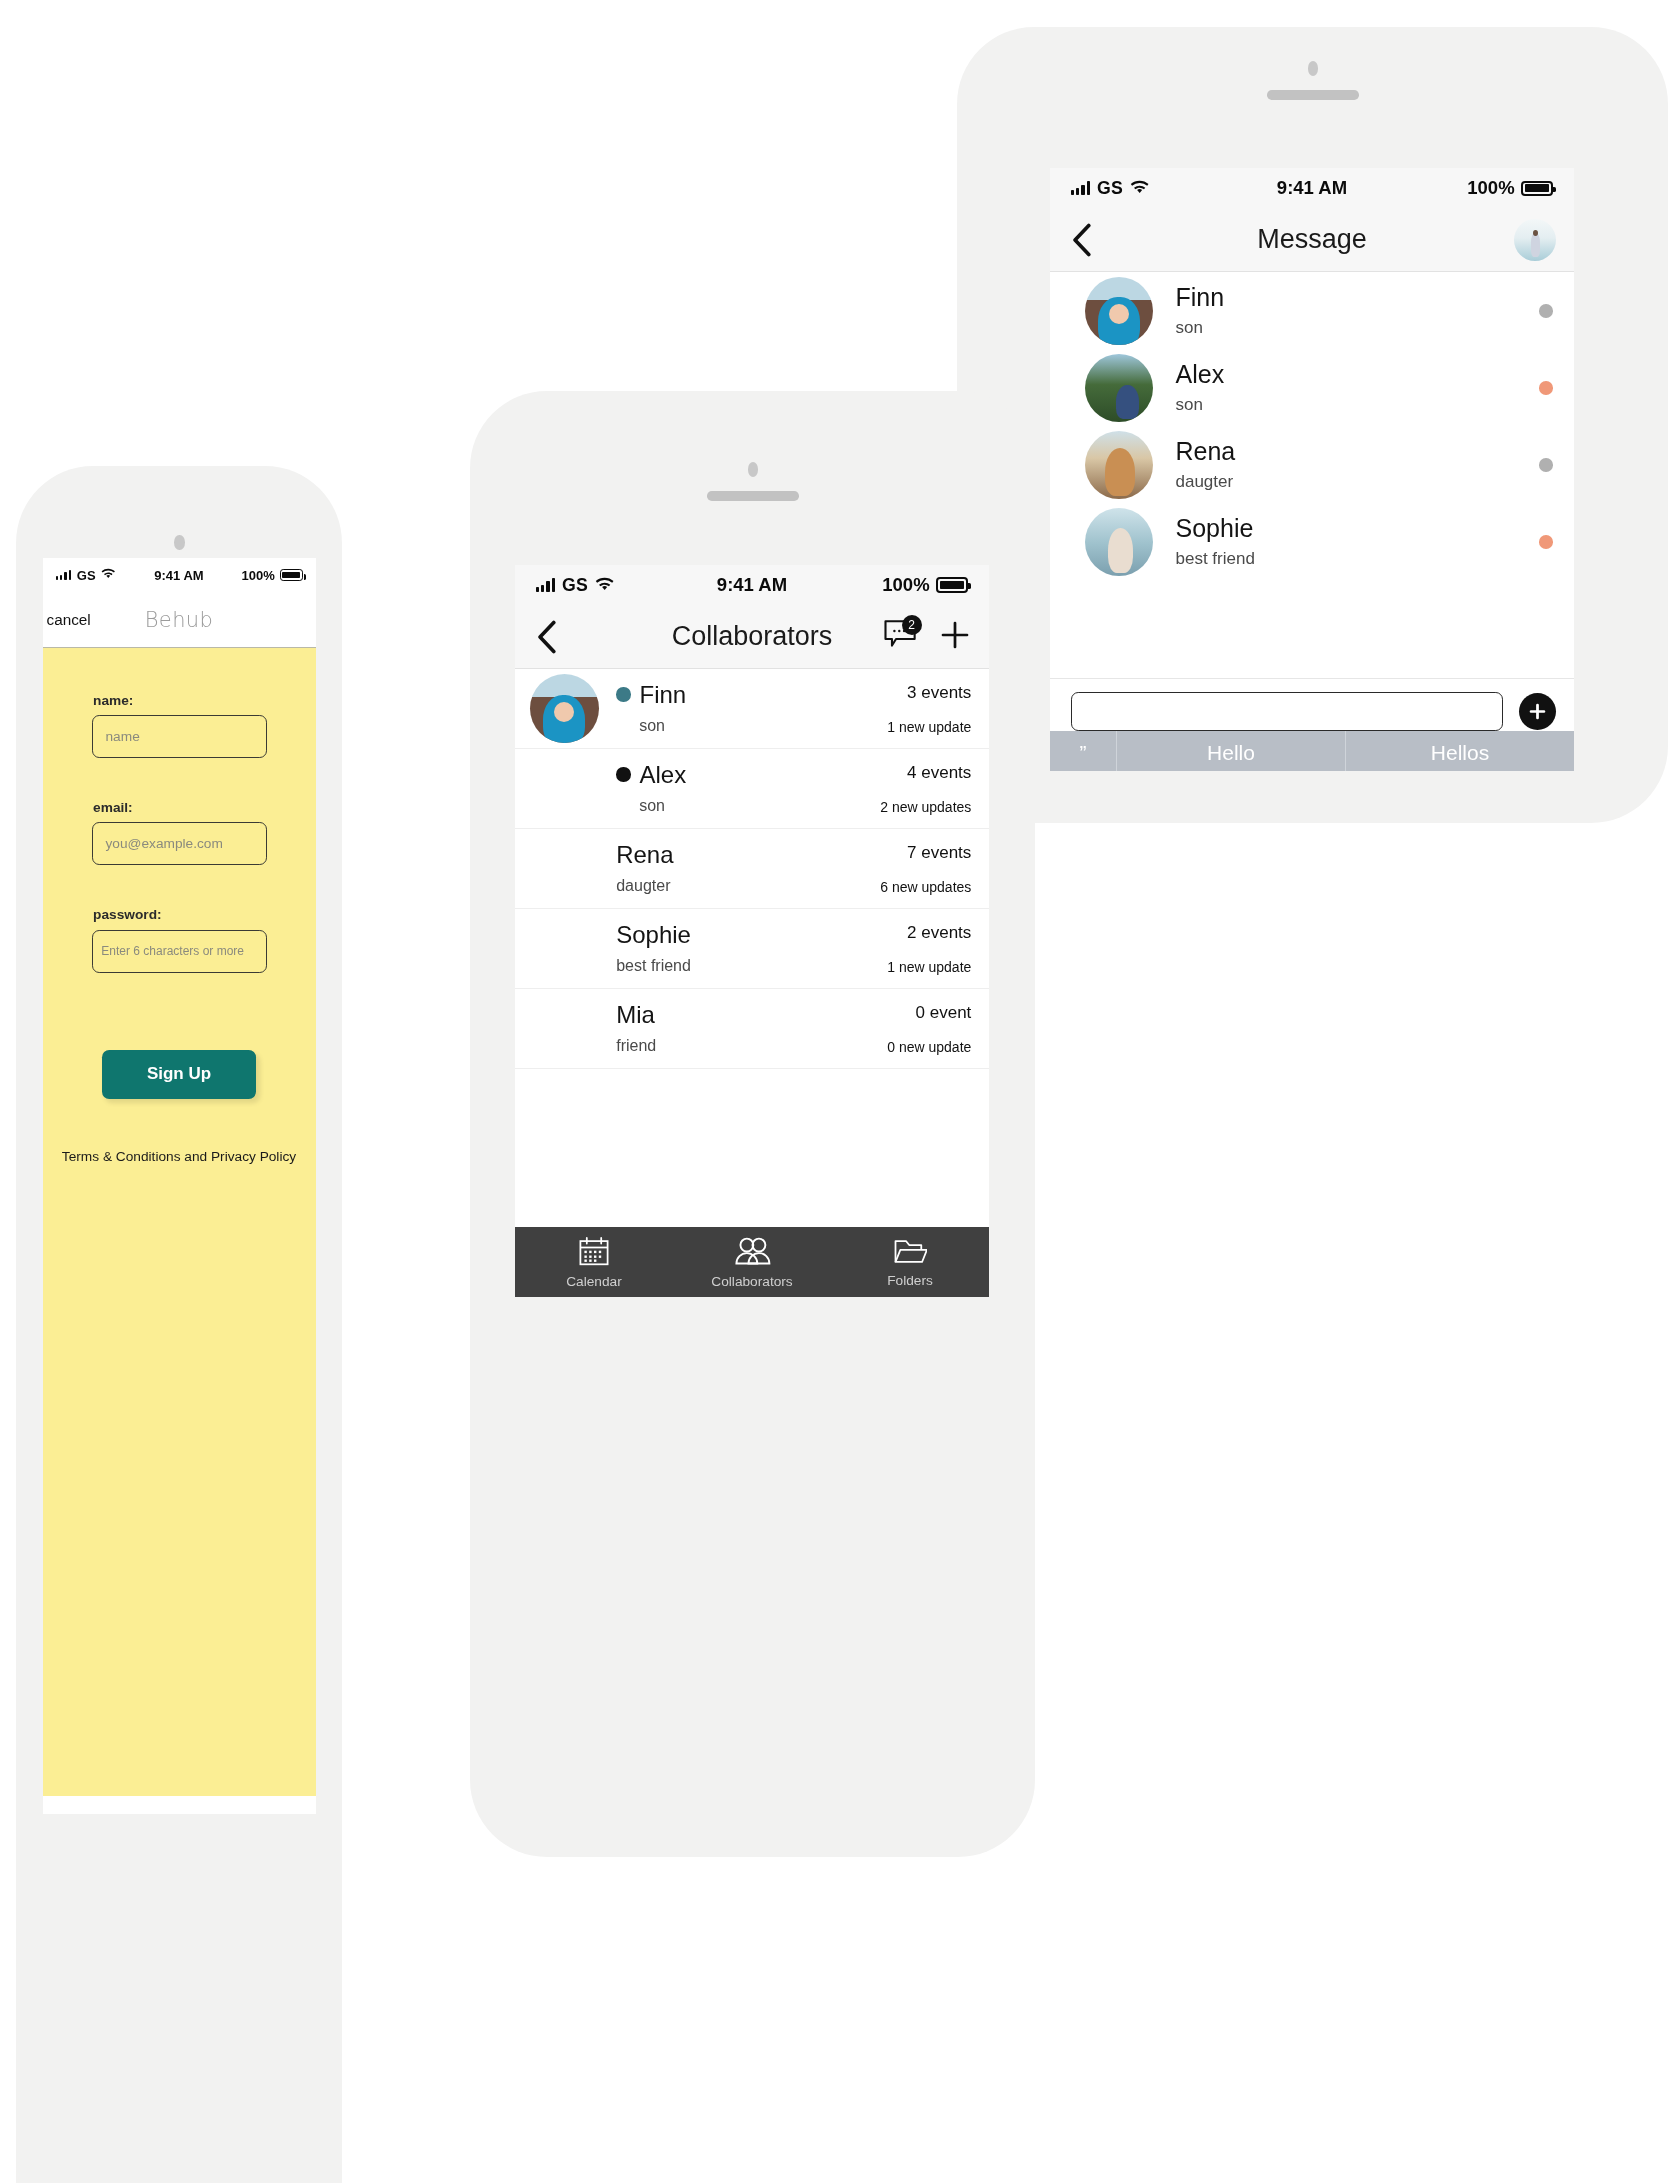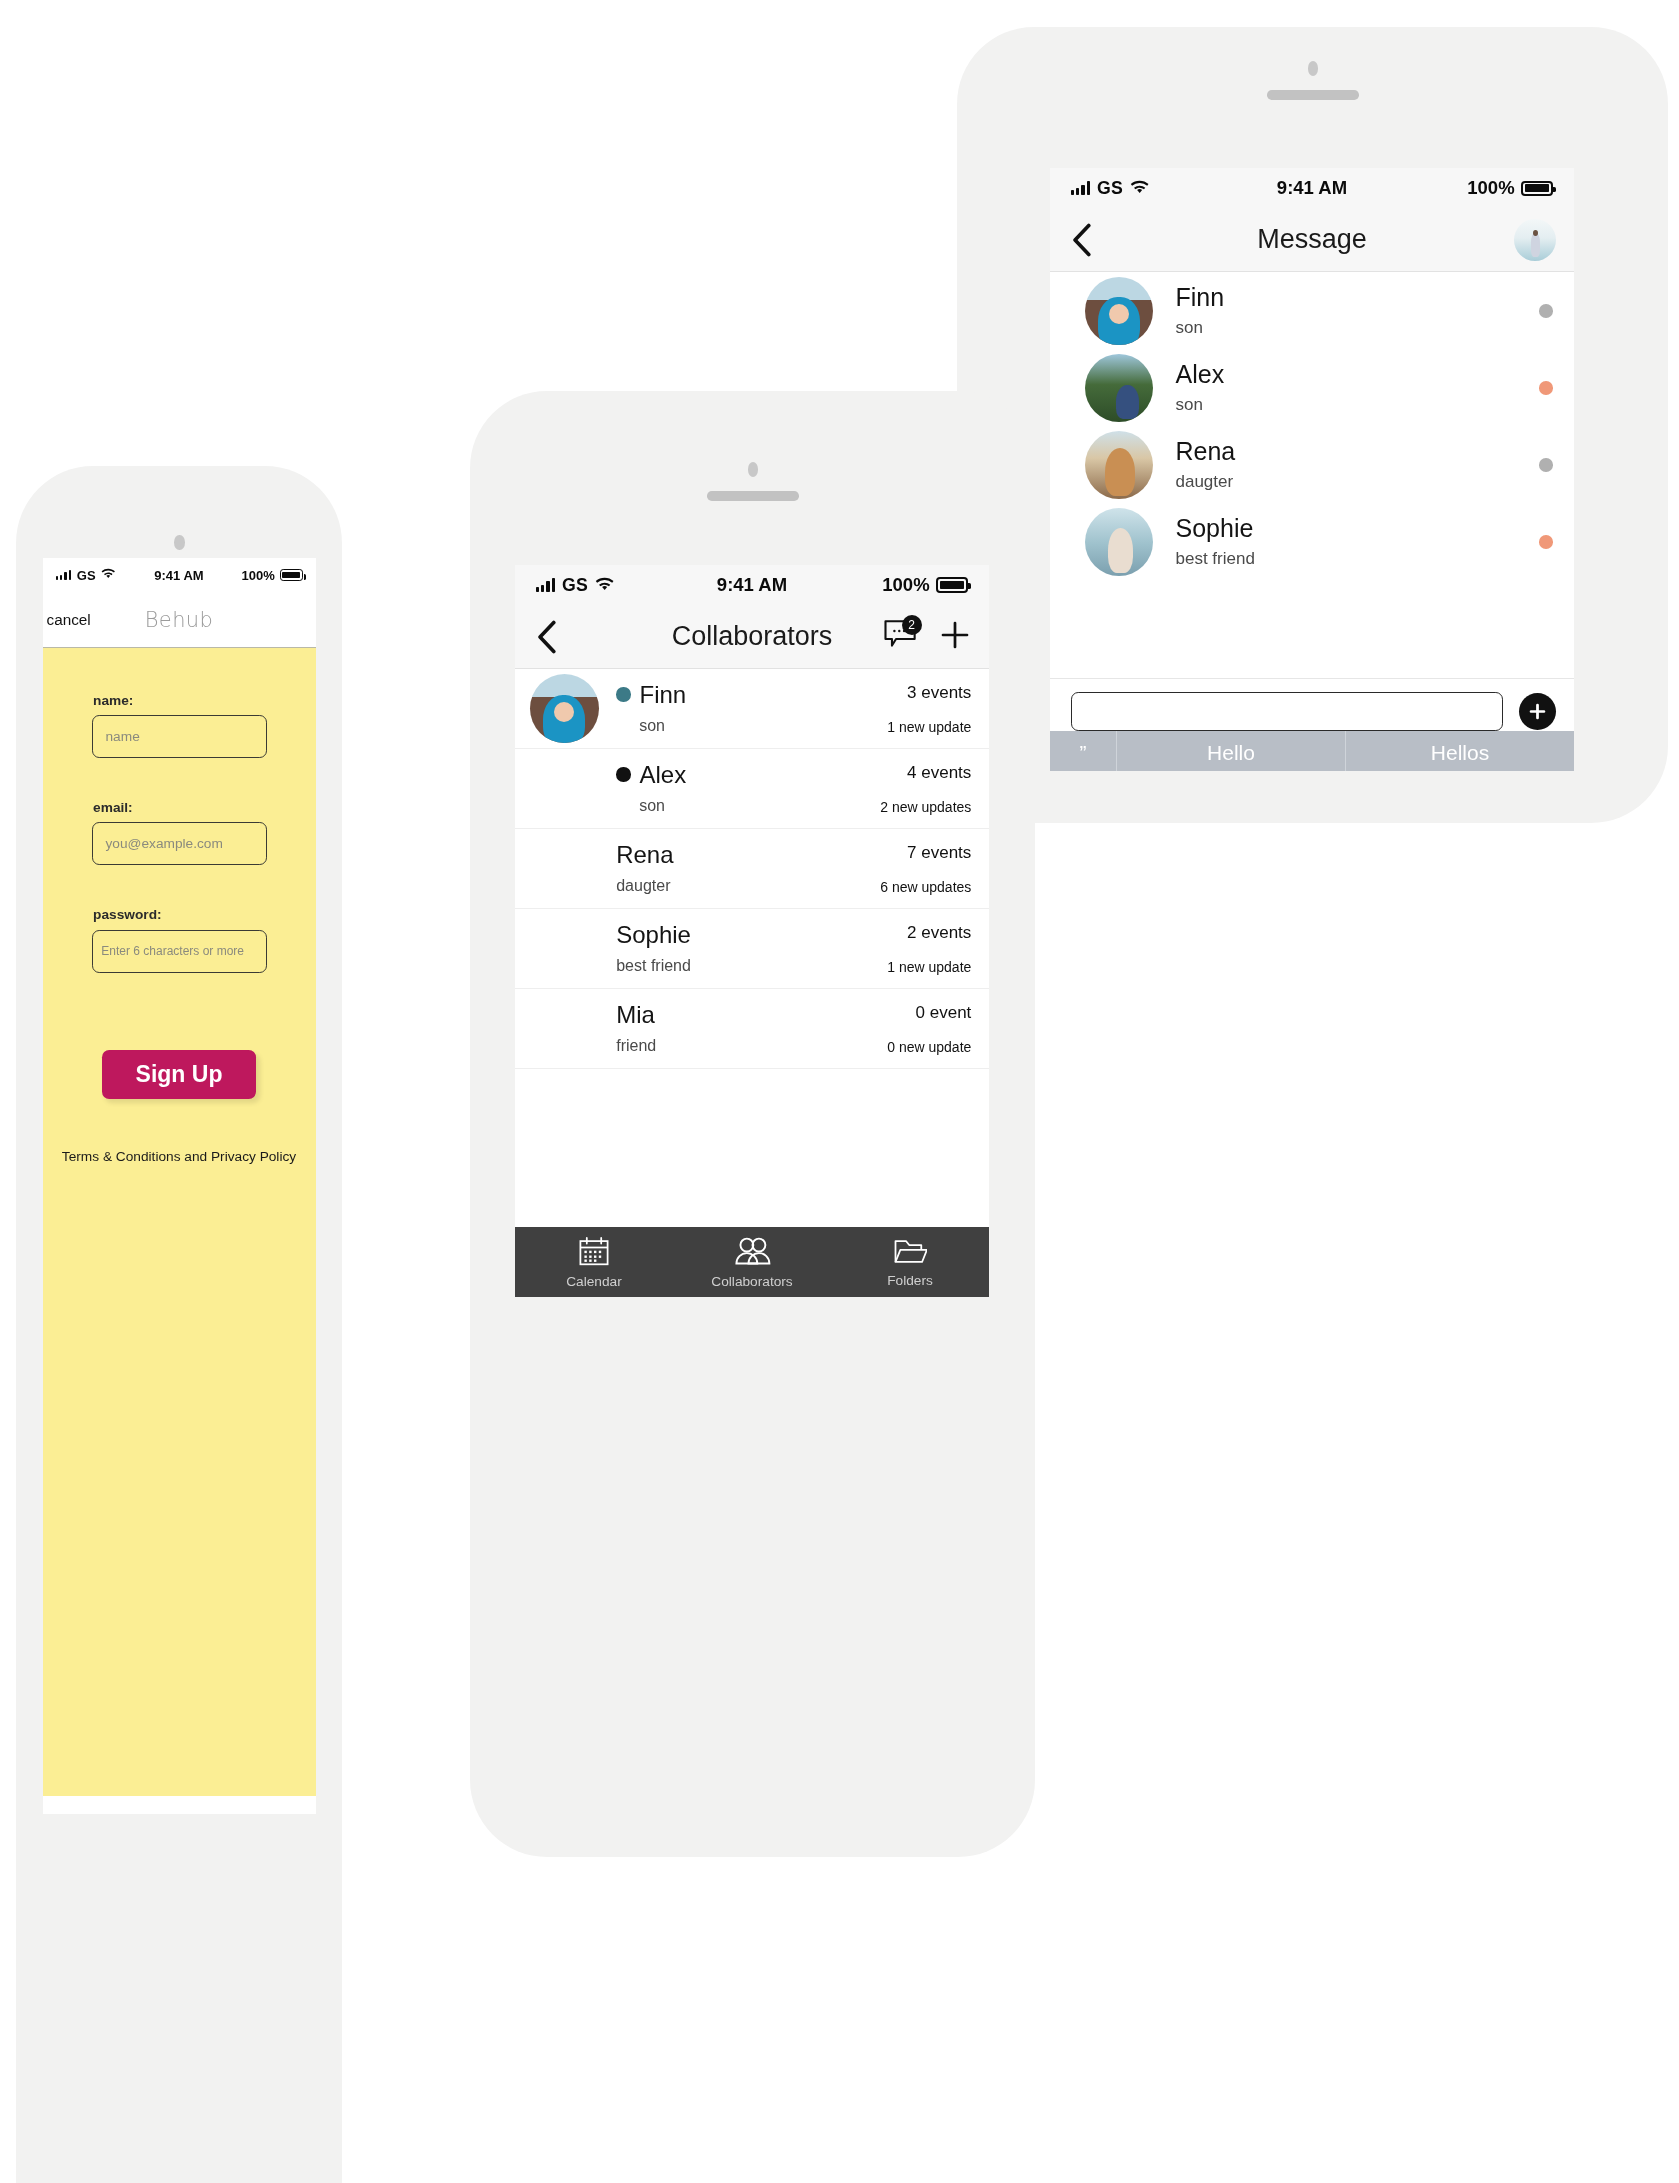--- a/index.html
+++ b/index.html
@@ -122,23 +122,23 @@
     border:1.3px solid #3a3a34;border-radius:7.2px;
     height:43px;display:flex;align-items:center;
     padding:16px 13px;box-sizing:border-box;
     font-size:13.7px;color:#8a8a7e;
     background:transparent;
   }
   .gap-a{height:42px;}
   .gap-b{height:42px;}
   .signup-btn{
     width:154px;height:49px;margin:77px auto 12px;
-    background:#be185d;border-radius:7.2px;
+    background:#0f766e;border-radius:7.2px;
     display:flex;align-items:center;justify-content:center;
-    color:#ffffff;font-size:23px;font-weight:bold;
+    color:#ffffff;font-size:17px;font-weight:bold;
     box-shadow:3.2px 4px 5.6px rgba(0,0,0,.10);
   }
   .terms{
     text-align:center;font-size:13.7px;color:#1a1a1a;margin-top:50px;
   }
 
   
   #phone2{ left:470px; top:375px; width:565px; height:1466px; border-radius:77px;}
   #phone2 .cam{top:71px;}
   #phone2 .speaker{top:100px;}

